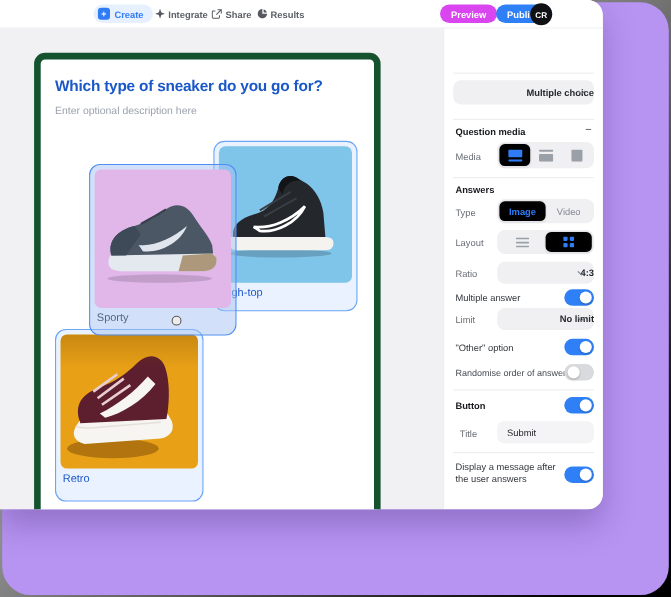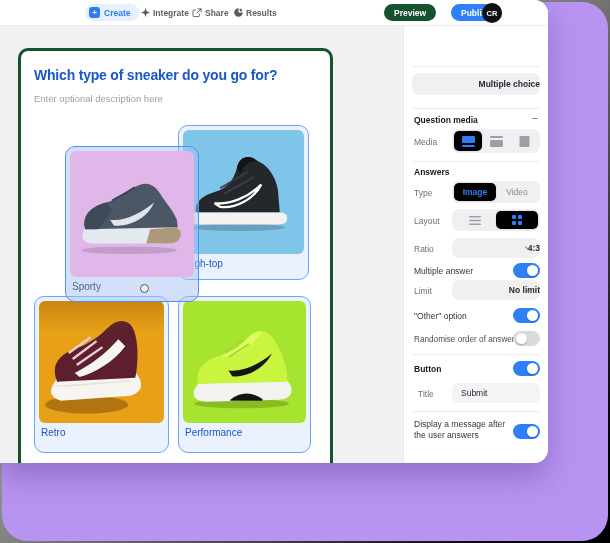--- a/index.html
+++ b/index.html
@@ -17,35 +17,35 @@
   .create-pill { position:absolute; left:85px; top:4px; height:17px; border-radius:9px; background:#e7f0fe;
                  display:flex; align-items:center; gap:4px; padding:0 9px 0 4px; cursor:pointer; }
   .plus-badge { width:11px; height:11px; border-radius:3px; background:#2f7cf6; color:#fff; font-size:8px;
                 font-weight:700; line-height:11px; text-align:center; }
   .create-pill span.lbl { font-size:8.5px; font-weight:700; color:#2f7cf6; }
   .nav-item { position:absolute; top:4px; height:17px; display:flex; align-items:center; gap:3px;
               color:#5c6066; font-size:8.5px; font-weight:600; cursor:pointer; }
   .nav-item svg { display:block; }
   .pill-btn { position:absolute; top:4px; height:17px; border-radius:9px; color:#fff; font-size:8.5px;
               font-weight:600; display:flex; align-items:center; padding:0 10px; cursor:pointer; }
-  .preview-btn { left:384px; background:#14532d; }
+  .preview-btn { left:400px; background:#d946ef; }
   .publish-btn { left:451px; background:#2f80f7; }
   .avatar { position:absolute; left:482px; top:3px; width:20px; height:20px; border-radius:50%;
             background:#101114; color:#fff; font-size:7.5px; font-weight:700; display:flex;
             align-items:center; justify-content:center; cursor:pointer; }
 
   
   .content { position:absolute; left:0; top:26px; right:0; bottom:0; }
   .canvas-area { position:absolute; left:0; top:0; width:403px; height:437px; background:#f1f1f4; }
   .panel-sep { position:absolute; left:403px; top:0; width:1px; height:437px; background:#e7e8ea; }
   .panel { position:absolute; left:404px; top:0; right:0; height:437px; background:#fff; }
 
   
-  .canvas-card { position:absolute; left:18px; top:22px; width:315px; height:432px; background:#fff;
-                 border:3px solid #14532d; border-radius:10px; }
+  .canvas-card { position:absolute; left:31px; top:22px; width:315px; height:432px; background:#fff;
+                 border:6px solid #14532d; border-radius:10px; }
   .q-title { position:absolute; left:13px; top:16px; right:8px; font-size:14px; font-weight:700;
              color:#1a57c9; letter-spacing:-.2px; }
   .q-desc { position:absolute; left:13px; top:42px; font-size:9.5px; color:#9aa1ab; }
 
   .answer-card { position:absolute; background:#e9f2fe; border:1.2px solid #6aa5f8; border-radius:10px;
                  padding:4px; cursor:pointer; }
   .card-hightop { left:157px; top:74px;  width:131px; height:155px; }
   .card-retro   { left:13px;  top:245px; width:135px; height:157px; }
   .card-perf    { left:157px; top:245px; width:133px; height:157px; }
   .answer-img { width:100%; height:122px; border-radius:6px; overflow:hidden; position:relative; }
@@ -169,34 +169,20 @@
                 <path d="M14 84 Q8 96 22 100 L92 95 Q106 91 102 79 L98 72 18 78 Z" fill="#f7f5f1"></path>
                 <path d="M18 80 C12 64 20 54 36 48 C50 43 60 36 70 26 C80 16 92 18 96 30 C100 42 100 58 98 72 L97 77 18 81 Z" fill="#5d1f2e"></path>
                 <path d="M36 72 C52 64 68 52 80 38 L87 45 C75 61 56 72 41 76 Z" fill="#f7f5f1"></path>
                 <path d="M34 58 L58 40 M38 64 L64 46 M30 52 L52 36" stroke="#e9cfd4" stroke-width="2.4" fill="none"></path>
                 <path d="M14 84 Q20 86 30 85 L92 80" stroke="#e4e0d8" stroke-width="1.4" fill="none"></path>
               </svg>
             </div>
             <div class="answer-label">Retro</div>
           </div>
 
-          <div class="answer-card card-perf">
-            <div class="answer-img" style="background: rgb(167, 228, 47);">
-              <svg viewBox="0 0 130 110" preserveAspectRatio="xMidYMid meet">
-                <ellipse cx="62" cy="99" rx="50" ry="5" fill="rgba(40,70,0,.25)"></ellipse>
-                <path d="M12 84 Q8 96 24 97 L102 95 Q118 93 114 80 L110 74 16 78 Z" fill="#f2f2ee"></path>
-                <path d="M50 95 Q66 82 84 94 L84 96 L50 96 Z" fill="#141414"></path>
-                <path d="M16 78 C12 62 24 52 40 48 C54 44 62 36 70 28 C80 18 92 22 98 34 C104 44 110 60 110 70 L110 76 Z" fill="#c9f53e"></path>
-                <path d="M40 48 C54 44 62 36 70 28 C74 24 79 22 84 23 C76 34 64 44 48 50 Z" fill="#daff66"></path>
-                <path d="M48 64 C62 66 80 58 94 46 C86 62 66 72 52 70 Z" fill="#161616"></path>
-                <path d="M44 44 L64 32 M48 50 L70 36" stroke="#a8d62f" stroke-width="2" fill="none"></path>
-              </svg>
-            </div>
-            <div class="answer-label">Performance</div>
-          </div>
 
           <div class="drag-ghost">
             <div class="answer-img" style="background: rgb(242, 183, 233);">
               <svg viewBox="0 0 130 96" preserveAspectRatio="xMidYMid meet">
                 <ellipse cx="62" cy="86" rx="50" ry="4" fill="rgba(0,0,0,.16)"></ellipse>
                 <path d="M14 66 Q10 78 24 79 L104 79 Q118 78 116 66 L112 61 16 62 Z" fill="#f5f4f0"></path>
                 <path d="M80 79 L104 79 Q118 78 116 66 L112 62 84 64 Z" fill="#b29262"></path>
                 <path d="M16 64 C12 50 22 40 38 36 C52 32 60 26 68 20 C78 13 88 16 94 26 C100 36 108 44 112 54 L113 62 Z" fill="#3c4249"></path>
                 <path d="M16 64 C12 50 22 40 38 36 L44 44 L30 64 Z" fill="#2d3238"></path>
                 <path d="M44 34 L62 24 M50 31 L68 20" stroke="#23272c" stroke-width="2" fill="none"></path>

